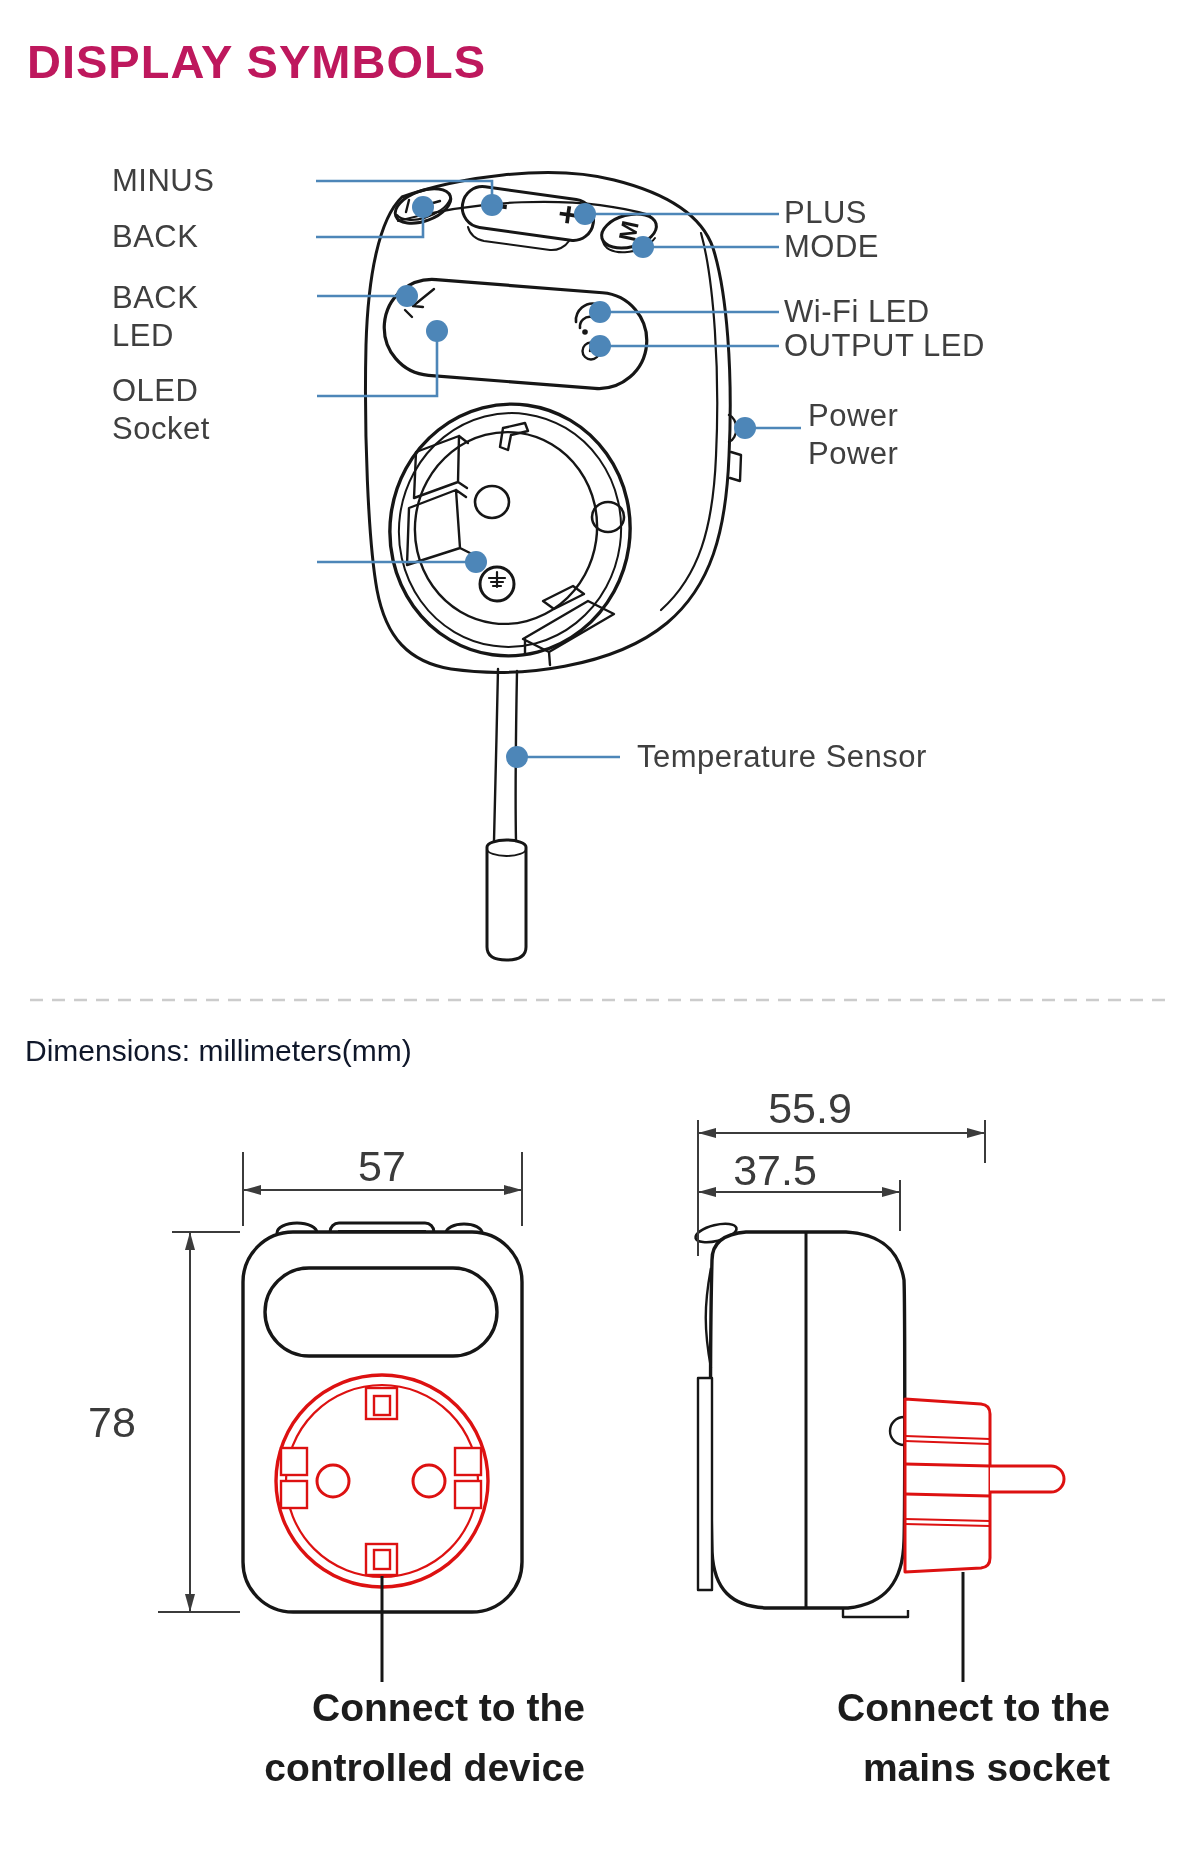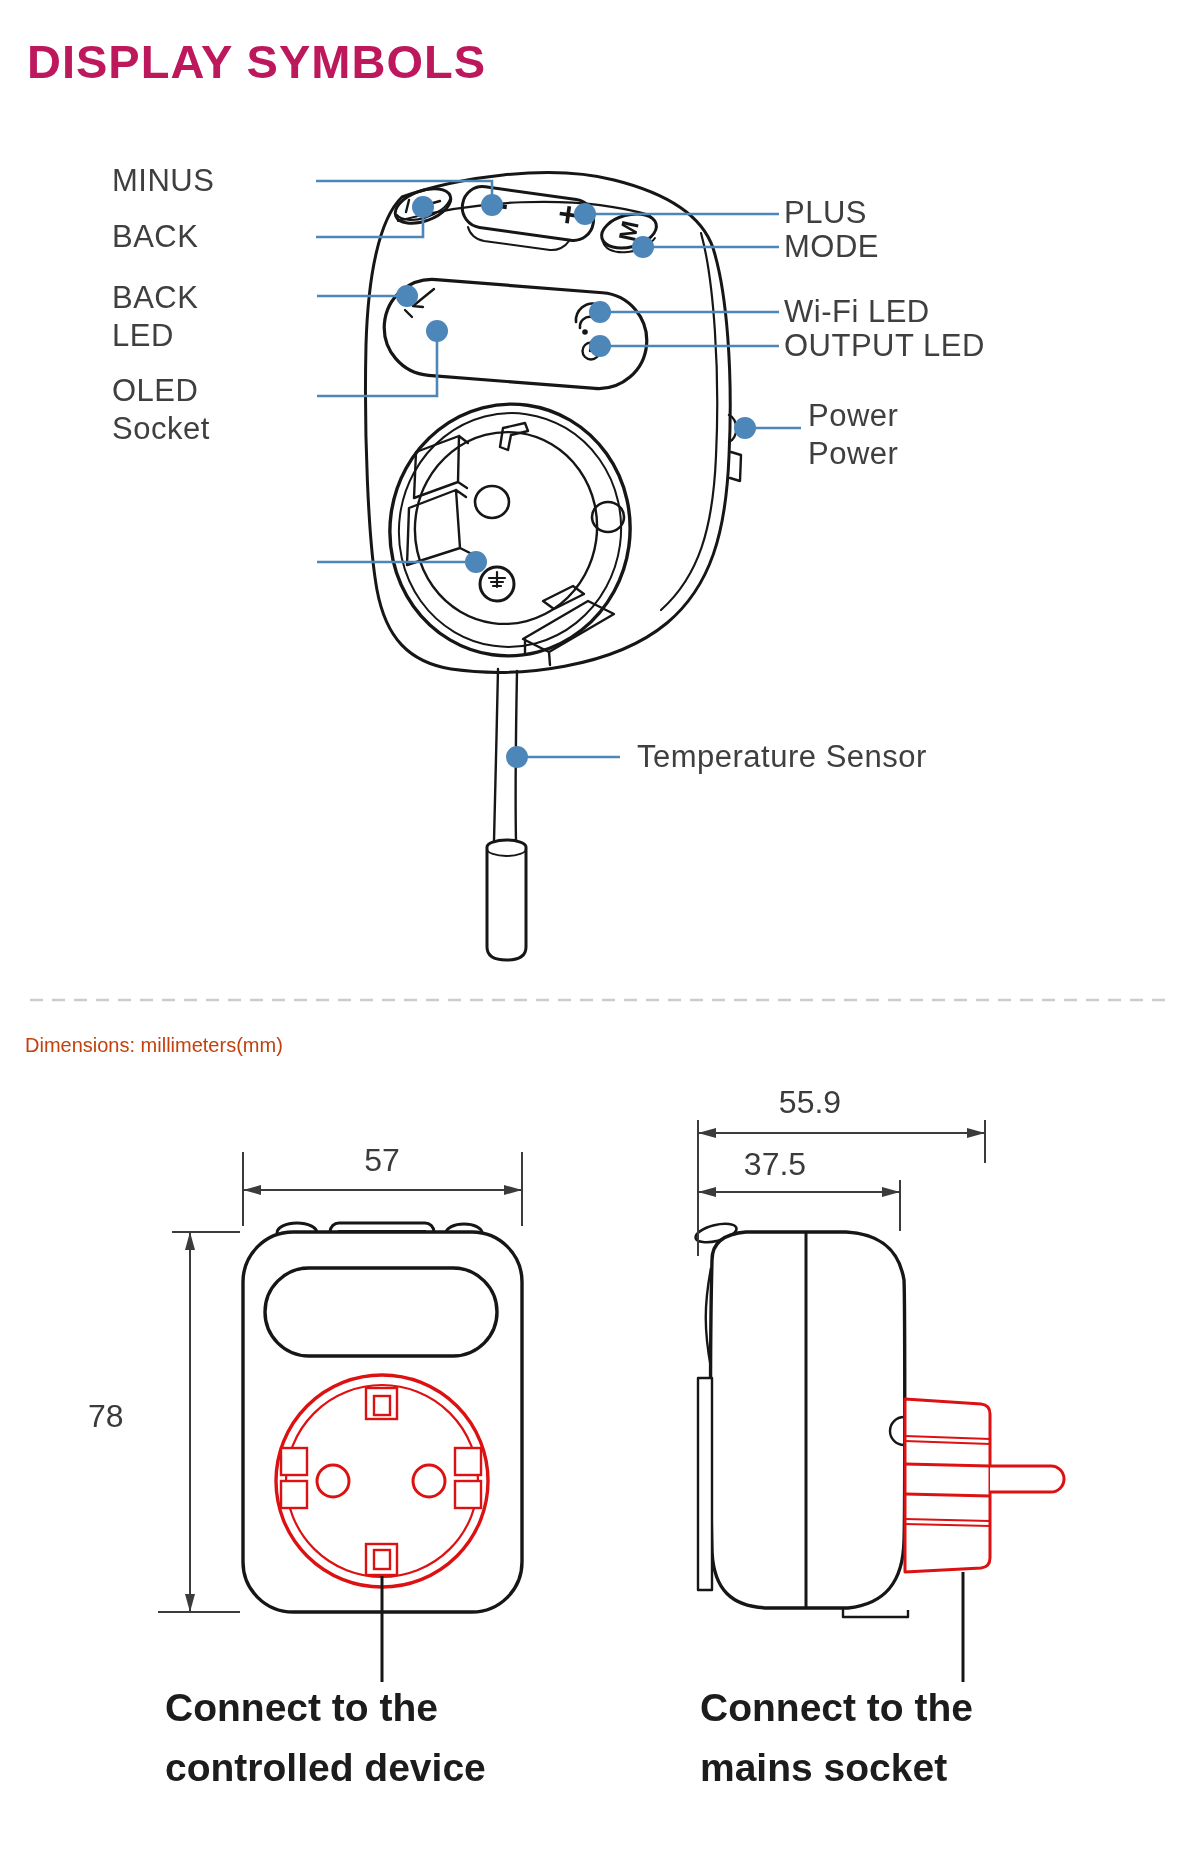--- a/index.html
+++ b/index.html
@@ -11,29 +11,29 @@
   .title{
     position:absolute;left:27px;top:34px;font-size:47px;font-weight:bold;
     color:#be185d;letter-spacing:1px;white-space:nowrap;
   }
   .lbl{
     position:absolute;font-size:31px;color:#3f3f3f;line-height:38px;
     white-space:nowrap;letter-spacing:0.5px;
   }
   .right-al{text-align:left;}
   .dim{
-    position:absolute;font-size:32px;color:#3b3b3b;white-space:nowrap;
+    position:absolute;font-size:43px;color:#3b3b3b;white-space:nowrap;
   }
   .center{text-align:center;}
   .dim-heading{
-    position:absolute;left:25px;top:1034px;font-size:20px;color:#c2410c;white-space:nowrap;
+    position:absolute;left:25px;top:1034px;font-size:30px;color:#0f172a;white-space:nowrap;
   }
   .caption{
     position:absolute;font-size:39px;font-weight:bold;color:#1c1c1c;
-    text-align:left;line-height:60px;white-space:nowrap;
+    text-align:right;line-height:60px;white-space:nowrap;
   }
 </style>
 </head>
 <body>
 
 <div class="page">
 
   <svg class="art" width="1200" height="1854" viewBox="0 0 1200 1854">
 
     <line x1="30" y1="1000" x2="1170" y2="1000" stroke="#cccccc" stroke-width="2.5" stroke-dasharray="13 9"></line>

